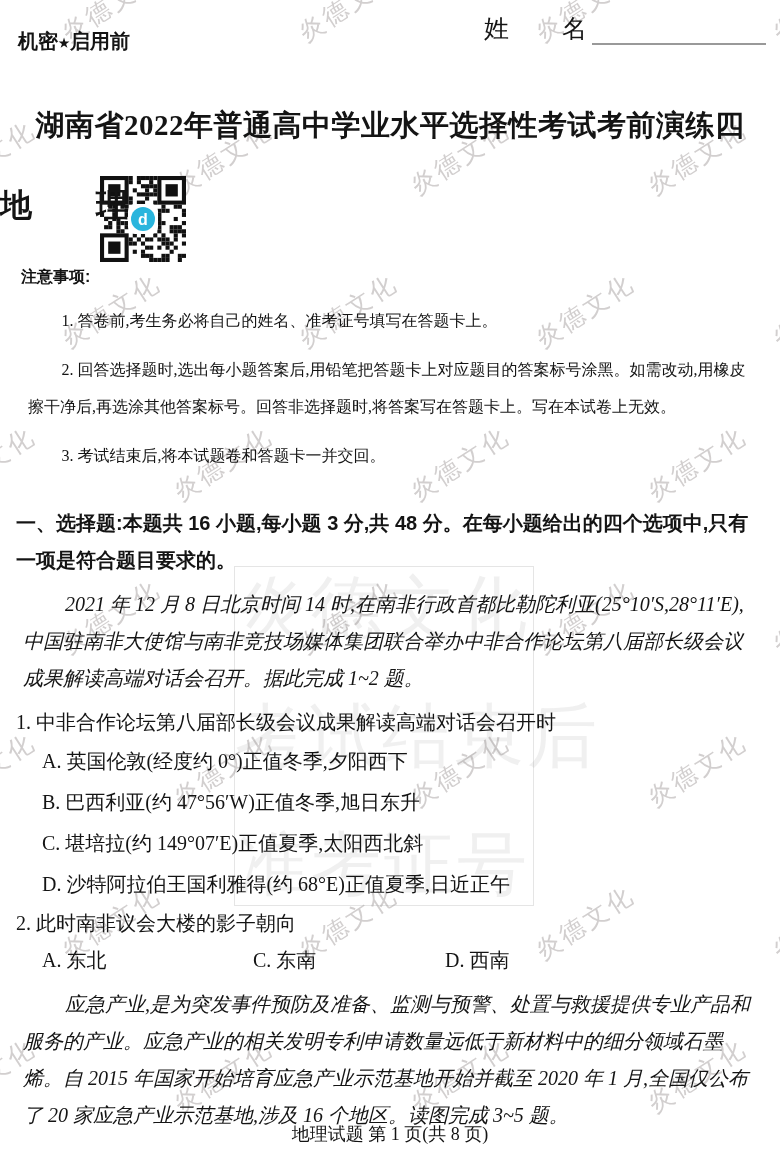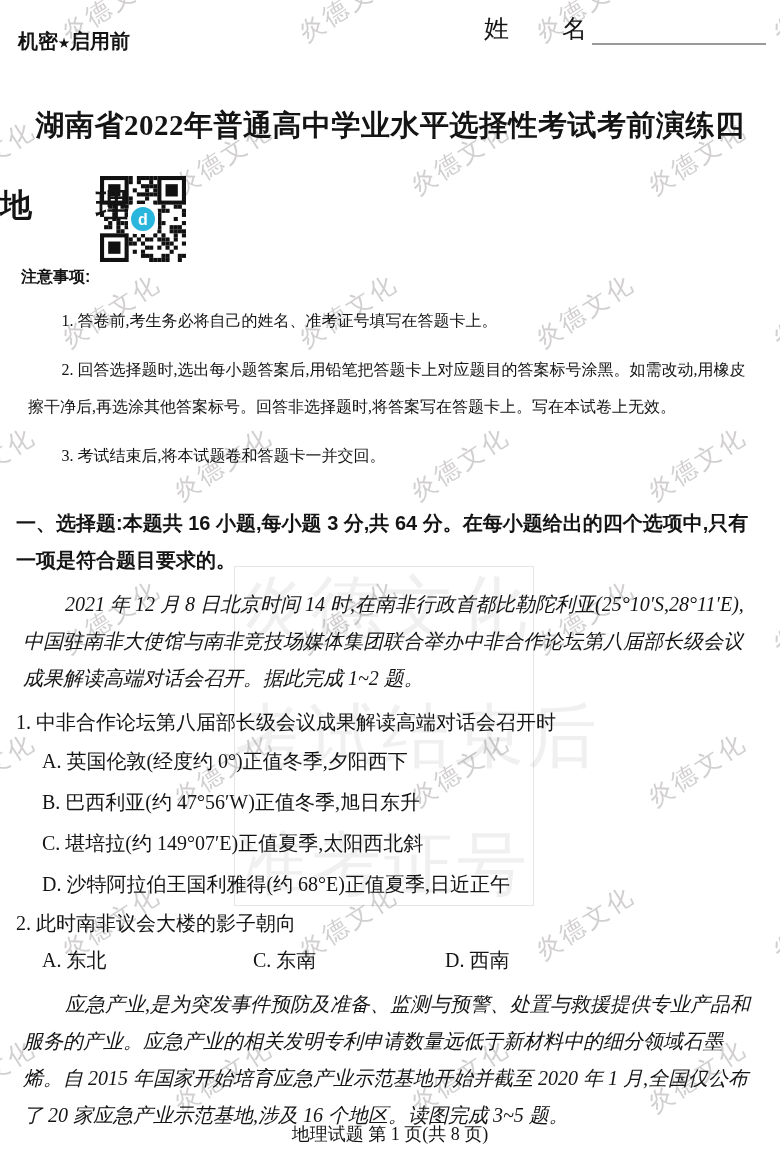--- a/index.html
+++ b/index.html
@@ -270,21 +270,21 @@
   </div>
 
   <div class="subject-title">地　　理</div>
 
   <div class="content">
     <div class="notice-heading">注意事项:</div>
     <p class="notice-item">1. 答卷前,考生务必将自己的姓名、准考证号填写在答题卡上。</p>
     <p class="notice-item">2. 回答选择题时,选出每小题答案后,用铅笔把答题卡上对应题目的答案标号涂黑。如需改动,用橡皮擦干净后,再选涂其他答案标号。回答非选择题时,将答案写在答题卡上。写在本试卷上无效。</p>
     <p class="notice-item">3. 考试结束后,将本试题卷和答题卡一并交回。</p>
 
-    <div class="section-heading">一、选择题:本题共 16 小题,每小题 3 分,共 64 分。在每小题给出的四个选项中,只有一项是符合题目要求的。</div>
+    <div class="section-heading">一、选择题:本题共 16 小题,每小题 3 分,共 48 分。在每小题给出的四个选项中,只有一项是符合题目要求的。</div>
 
     <p class="passage">2021 年 12 月 8 日北京时间 14 时,在南非行政首都比勒陀利亚(25°10′S,28°11′E),中国驻南非大使馆与南非竞技场媒体集团联合举办中非合作论坛第八届部长级会议成果解读高端对话会召开。据此完成 1~2 题。</p>
 
     <p class="stem">1. 中非合作论坛第八届部长级会议成果解读高端对话会召开时</p>
     <p class="opt">A. 英国伦敦(经度约 0°)正值冬季,夕阳西下</p>
     <p class="opt">B. 巴西利亚(约 47°56′W)正值冬季,旭日东升</p>
     <p class="opt">C. 堪培拉(约 149°07′E)正值夏季,太阳西北斜</p>
     <p class="opt">D. 沙特阿拉伯王国利雅得(约 68°E)正值夏季,日近正午</p>
 
     <p class="stem">2. 此时南非议会大楼的影子朝向</p>

